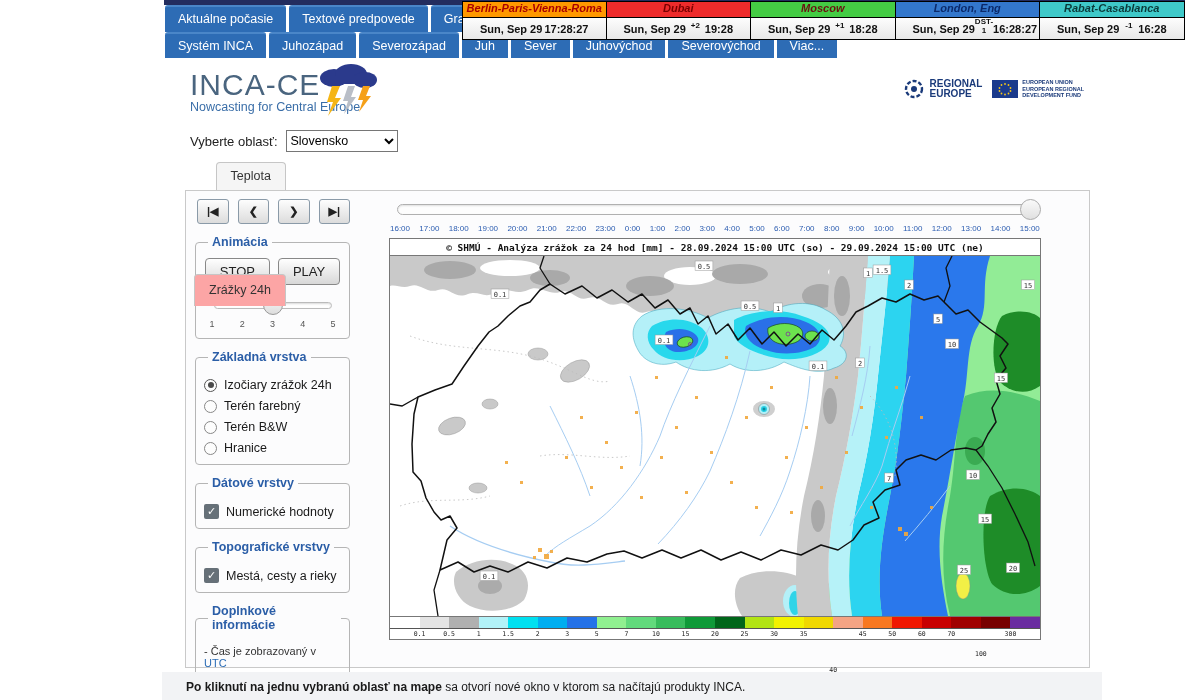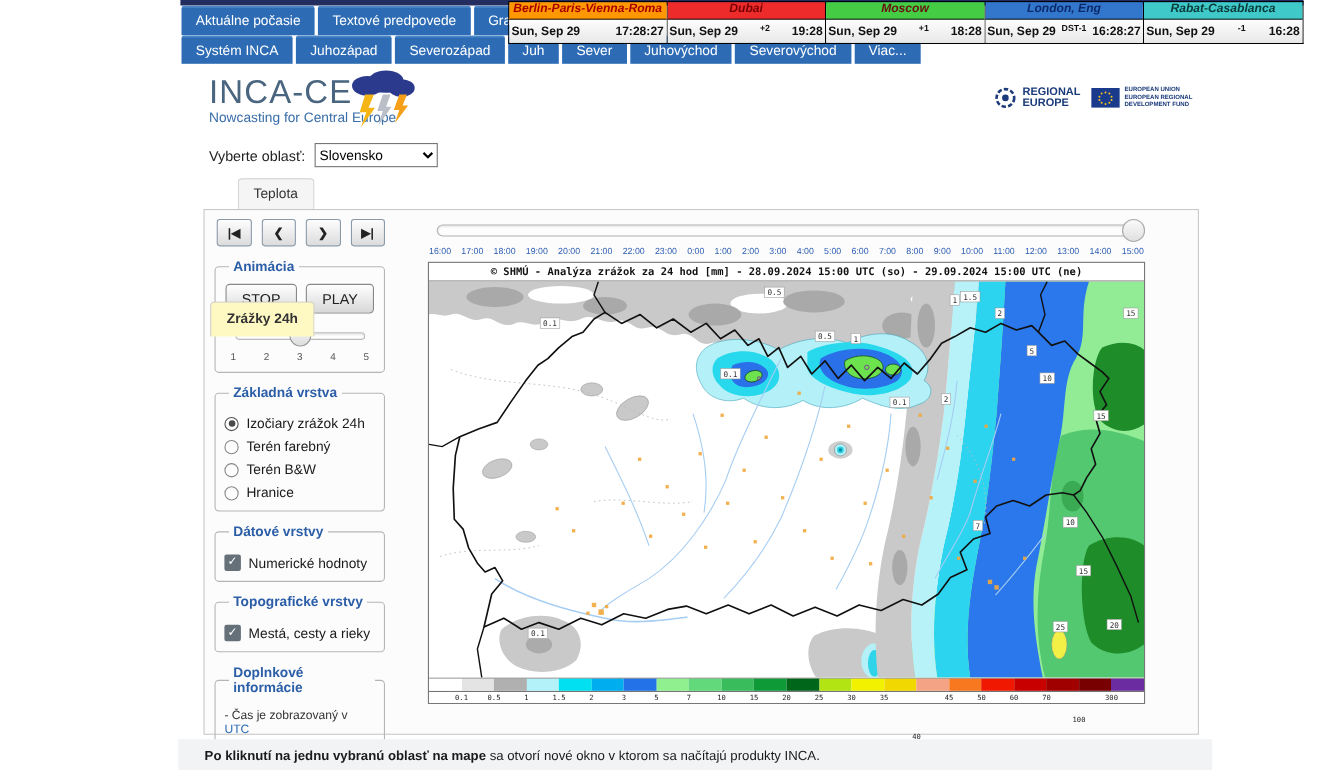--- a/index.html
+++ b/index.html
@@ -16,21 +16,21 @@
     border-radius:3px 3px 0 0; white-space:nowrap; cursor:pointer; border-top:2px solid #4a86c8; }
 
   
   #clocks { position:absolute; left:462px; top:1px; display:flex; z-index:10; }
   .clock { width:144.5px; border:1px solid #000; border-left-width:0; }
   .clock:first-child { border-left-width:1px; }
   .clock-head { height:16px; display:flex; justify-content:center;
     border-bottom:1px solid #000; }
   .clock-city { font-size:11px; font-weight:bold; font-style:italic; white-space:nowrap; }
   .clock-body { height:21px; background:linear-gradient(#fdfdfd,#e8e8e8); display:flex;
-    align-items:center; padding:0 2px; font-size:11px; font-weight:bold; color:#111; }
+    align-items:center; padding:0 17px; font-size:11px; font-weight:bold; color:#111; }
   .clock-date { white-space:nowrap; }
   .clock-offset { flex:1; text-align:center; font-size:8px; position:relative; top:-3px; }
   .clock-time { white-space:nowrap; }
 
   
   #main { position:absolute; left:162px; top:58px; width:940px; height:642px; background:#fff; }
   #logo-block { position:absolute; left:28px; top:10px; }
   #logo-title { font-size:30px; color:#4a657f; letter-spacing:1px; }
   #logo-sub { font-size:12.5px; color:#3a6ea8; margin-top:-2px; }
   #logo-cloud { position:absolute; left:118px; top:-6px; }
@@ -43,21 +43,21 @@
   #region-row { position:absolute; left:28px; top:72px; display:flex; align-items:center; gap:8px; }
   #region-label { font-size:13px; color:#222; }
   #region-select { width:112px; height:22px; font-size:12.5px; font-family:"Liberation Sans",sans-serif;
     border:1px solid #767676; background:#fff; }
 
   
   #tabs { position:absolute; left:23px; top:104px; display:flex; align-items:flex-end;flex-direction:column; }
   .tab { font-size:12.5px; color:#333; background:#f5f5f5; border:1px solid #c6c6c6;
     border-bottom:none; border-radius:4px 4px 0 0; padding:6px 14px 7px; margin-right:2px;
     cursor:pointer; position:relative; }
-  .tab.active { background:#fef9c3; font-weight:bold; padding:8px 14px 9px; z-index:3; }
+  .tab.active { background:#fca5a5; font-weight:normal; padding:8px 14px 9px; z-index:3; }
 
   
   #card { position:absolute; left:23px; top:132px; width:905px; height:478px;
     border:1px solid #c9c9c9; background:#fcfcfd; }
 
   
   #sidebar { position:absolute; left:9px; top:8px; width:155px; }
   #step-row { display:flex; gap:9px; padding-left:2px; }
   .step-btn { width:34px; height:25px; background:linear-gradient(#fdfdfd,#dcdcdc);
     border:1px solid #8a9aa8; border-radius:3px; font-size:11px; font-weight:bold; color:#222;

